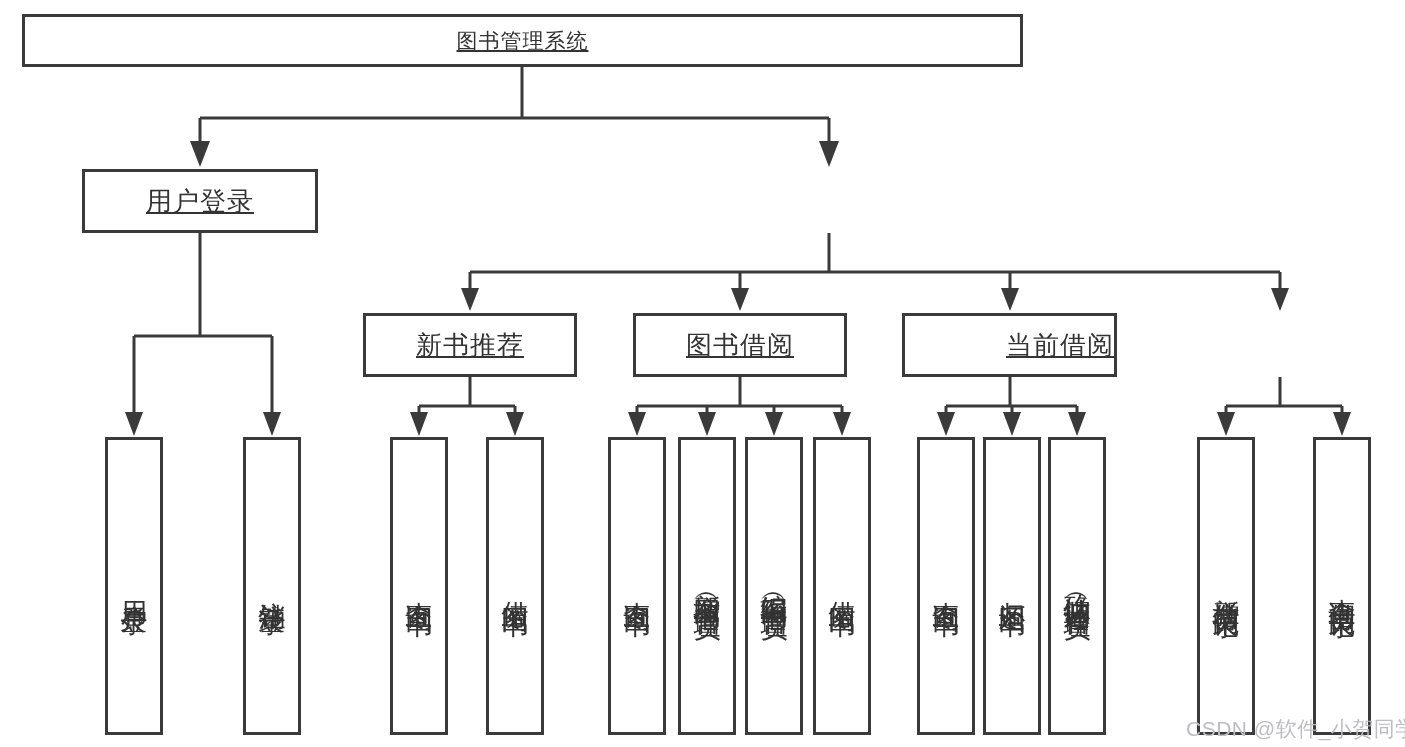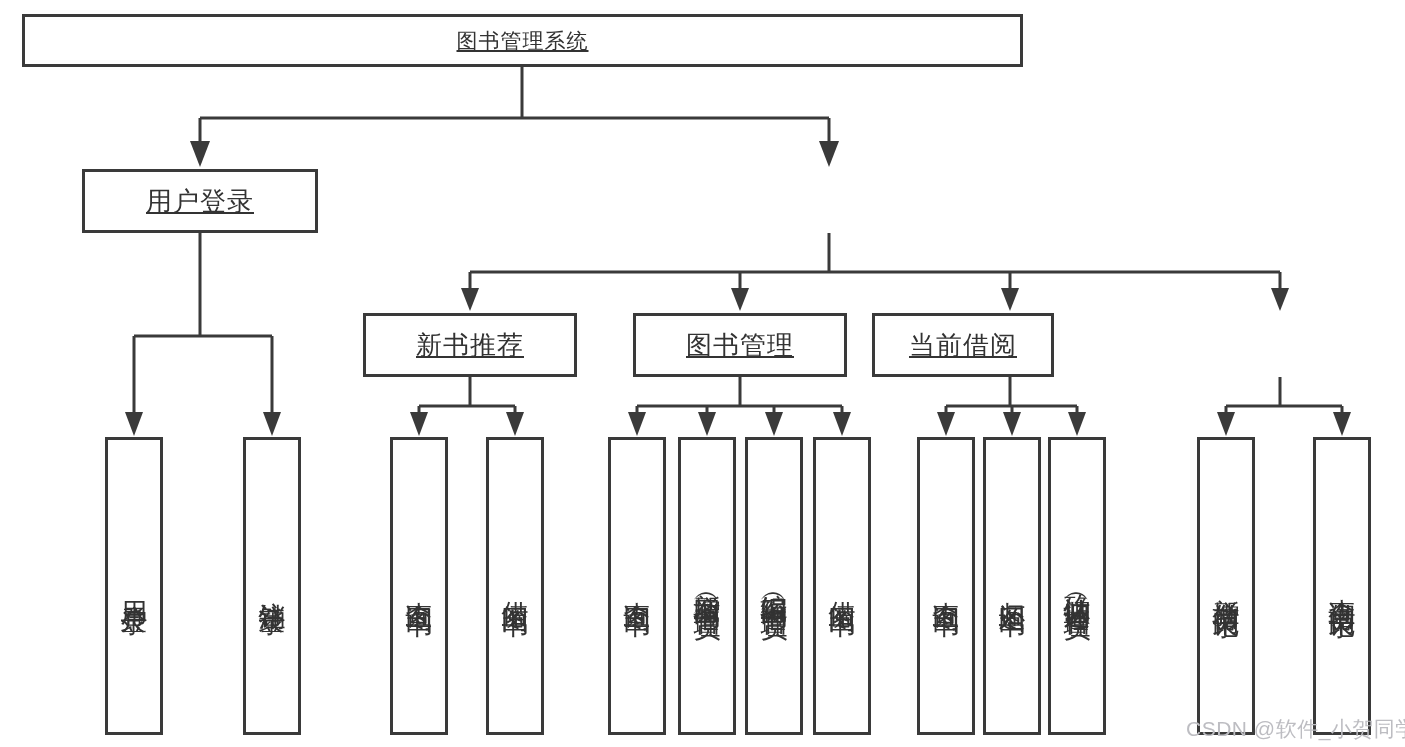--- a/index.html
+++ b/index.html
@@ -129,23 +129,23 @@
   </div>
 
   <div class="hbox lvl-box" style="left:82px; top:169px; width:236px; height:64px;">
     <span>用户登录</span>
   </div>
 
   <div class="hbox lvl-box" style="left:363px; top:313px; width:214px; height:64px;justify-content:center;">
     <span>新书推荐</span>
   </div>
   <div class="hbox lvl-box" style="left:633px; top:313px; width:214px; height:64px;">
-    <span>图书管理</span>
+    <span>图书借阅</span>
   </div>
-  <div class="hbox lvl-box" style="left:872px; top:313px; width:182px; height:64px;">
+  <div class="hbox lvl-box" style="left:902px; top:313px; width:215px; height:64px;justify-content:flex-end;">
     <span>当前借阅</span>
   </div>
 
   <div class="vbox" style="left:105px; top:437px; width:58px; height:298px;">
     <span>用户登录</span>
   </div>
   <div class="vbox" style="left:243px; top:437px; width:58px; height:298px;">
     <span>注销登录</span>
   </div>
 

